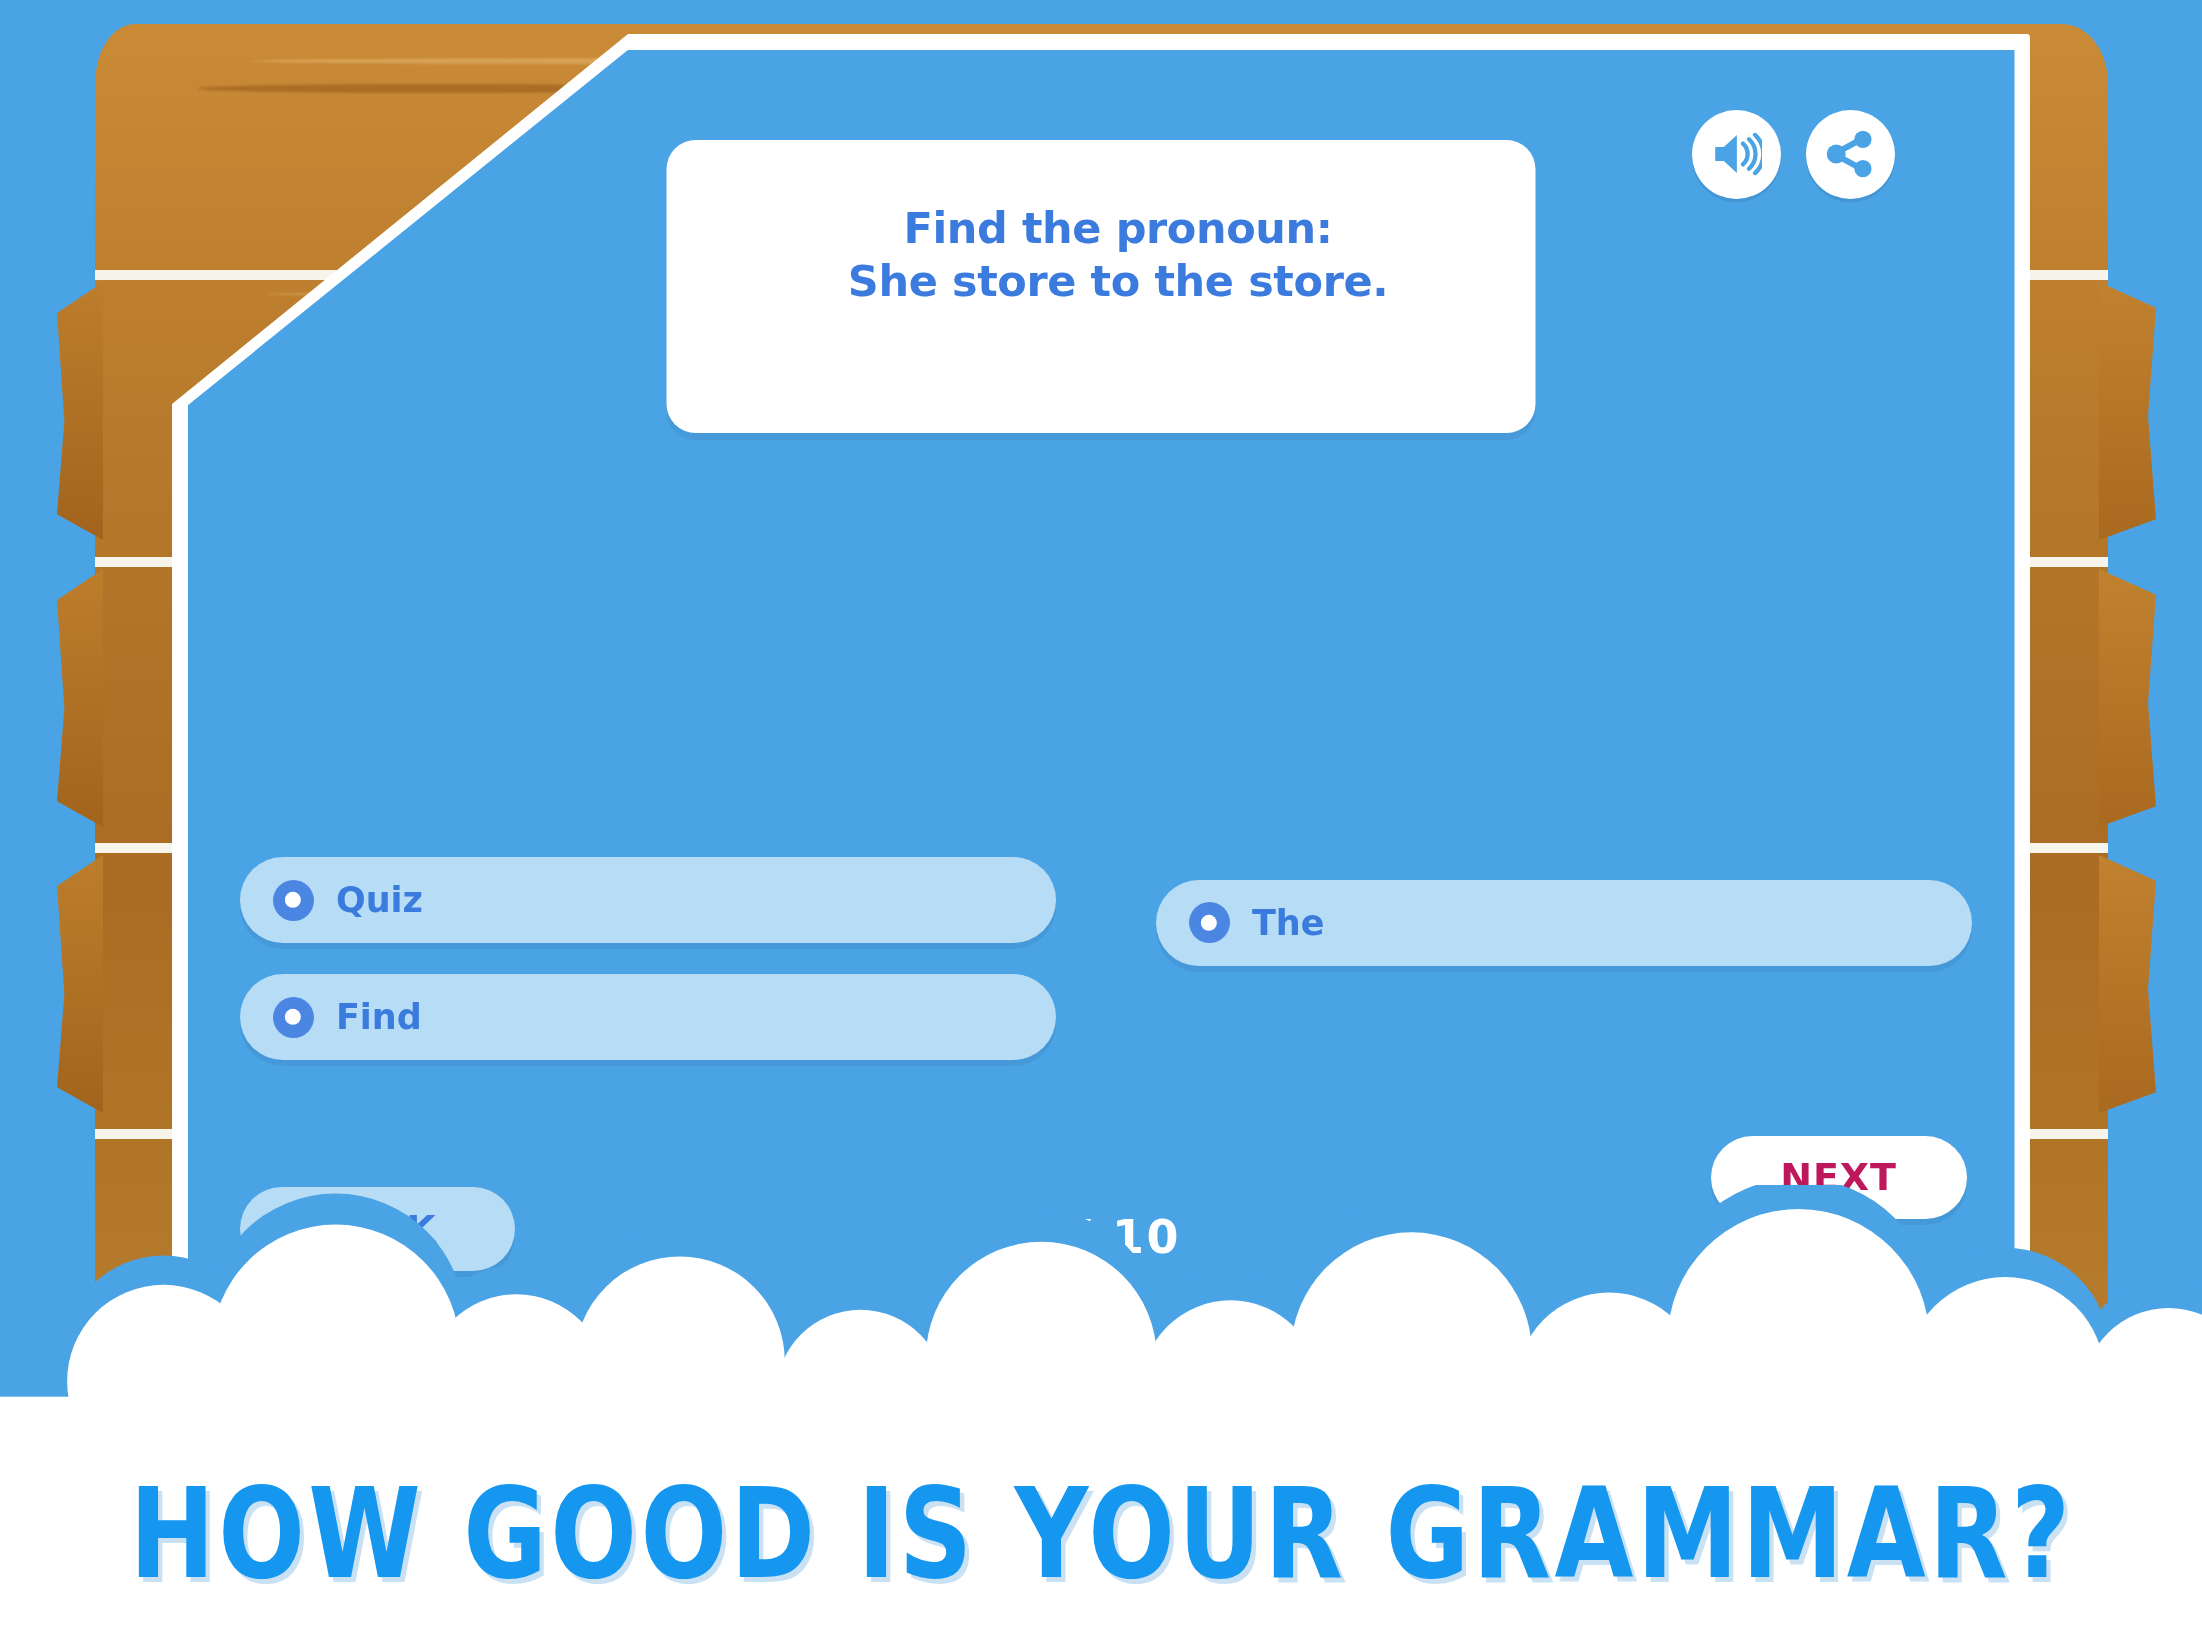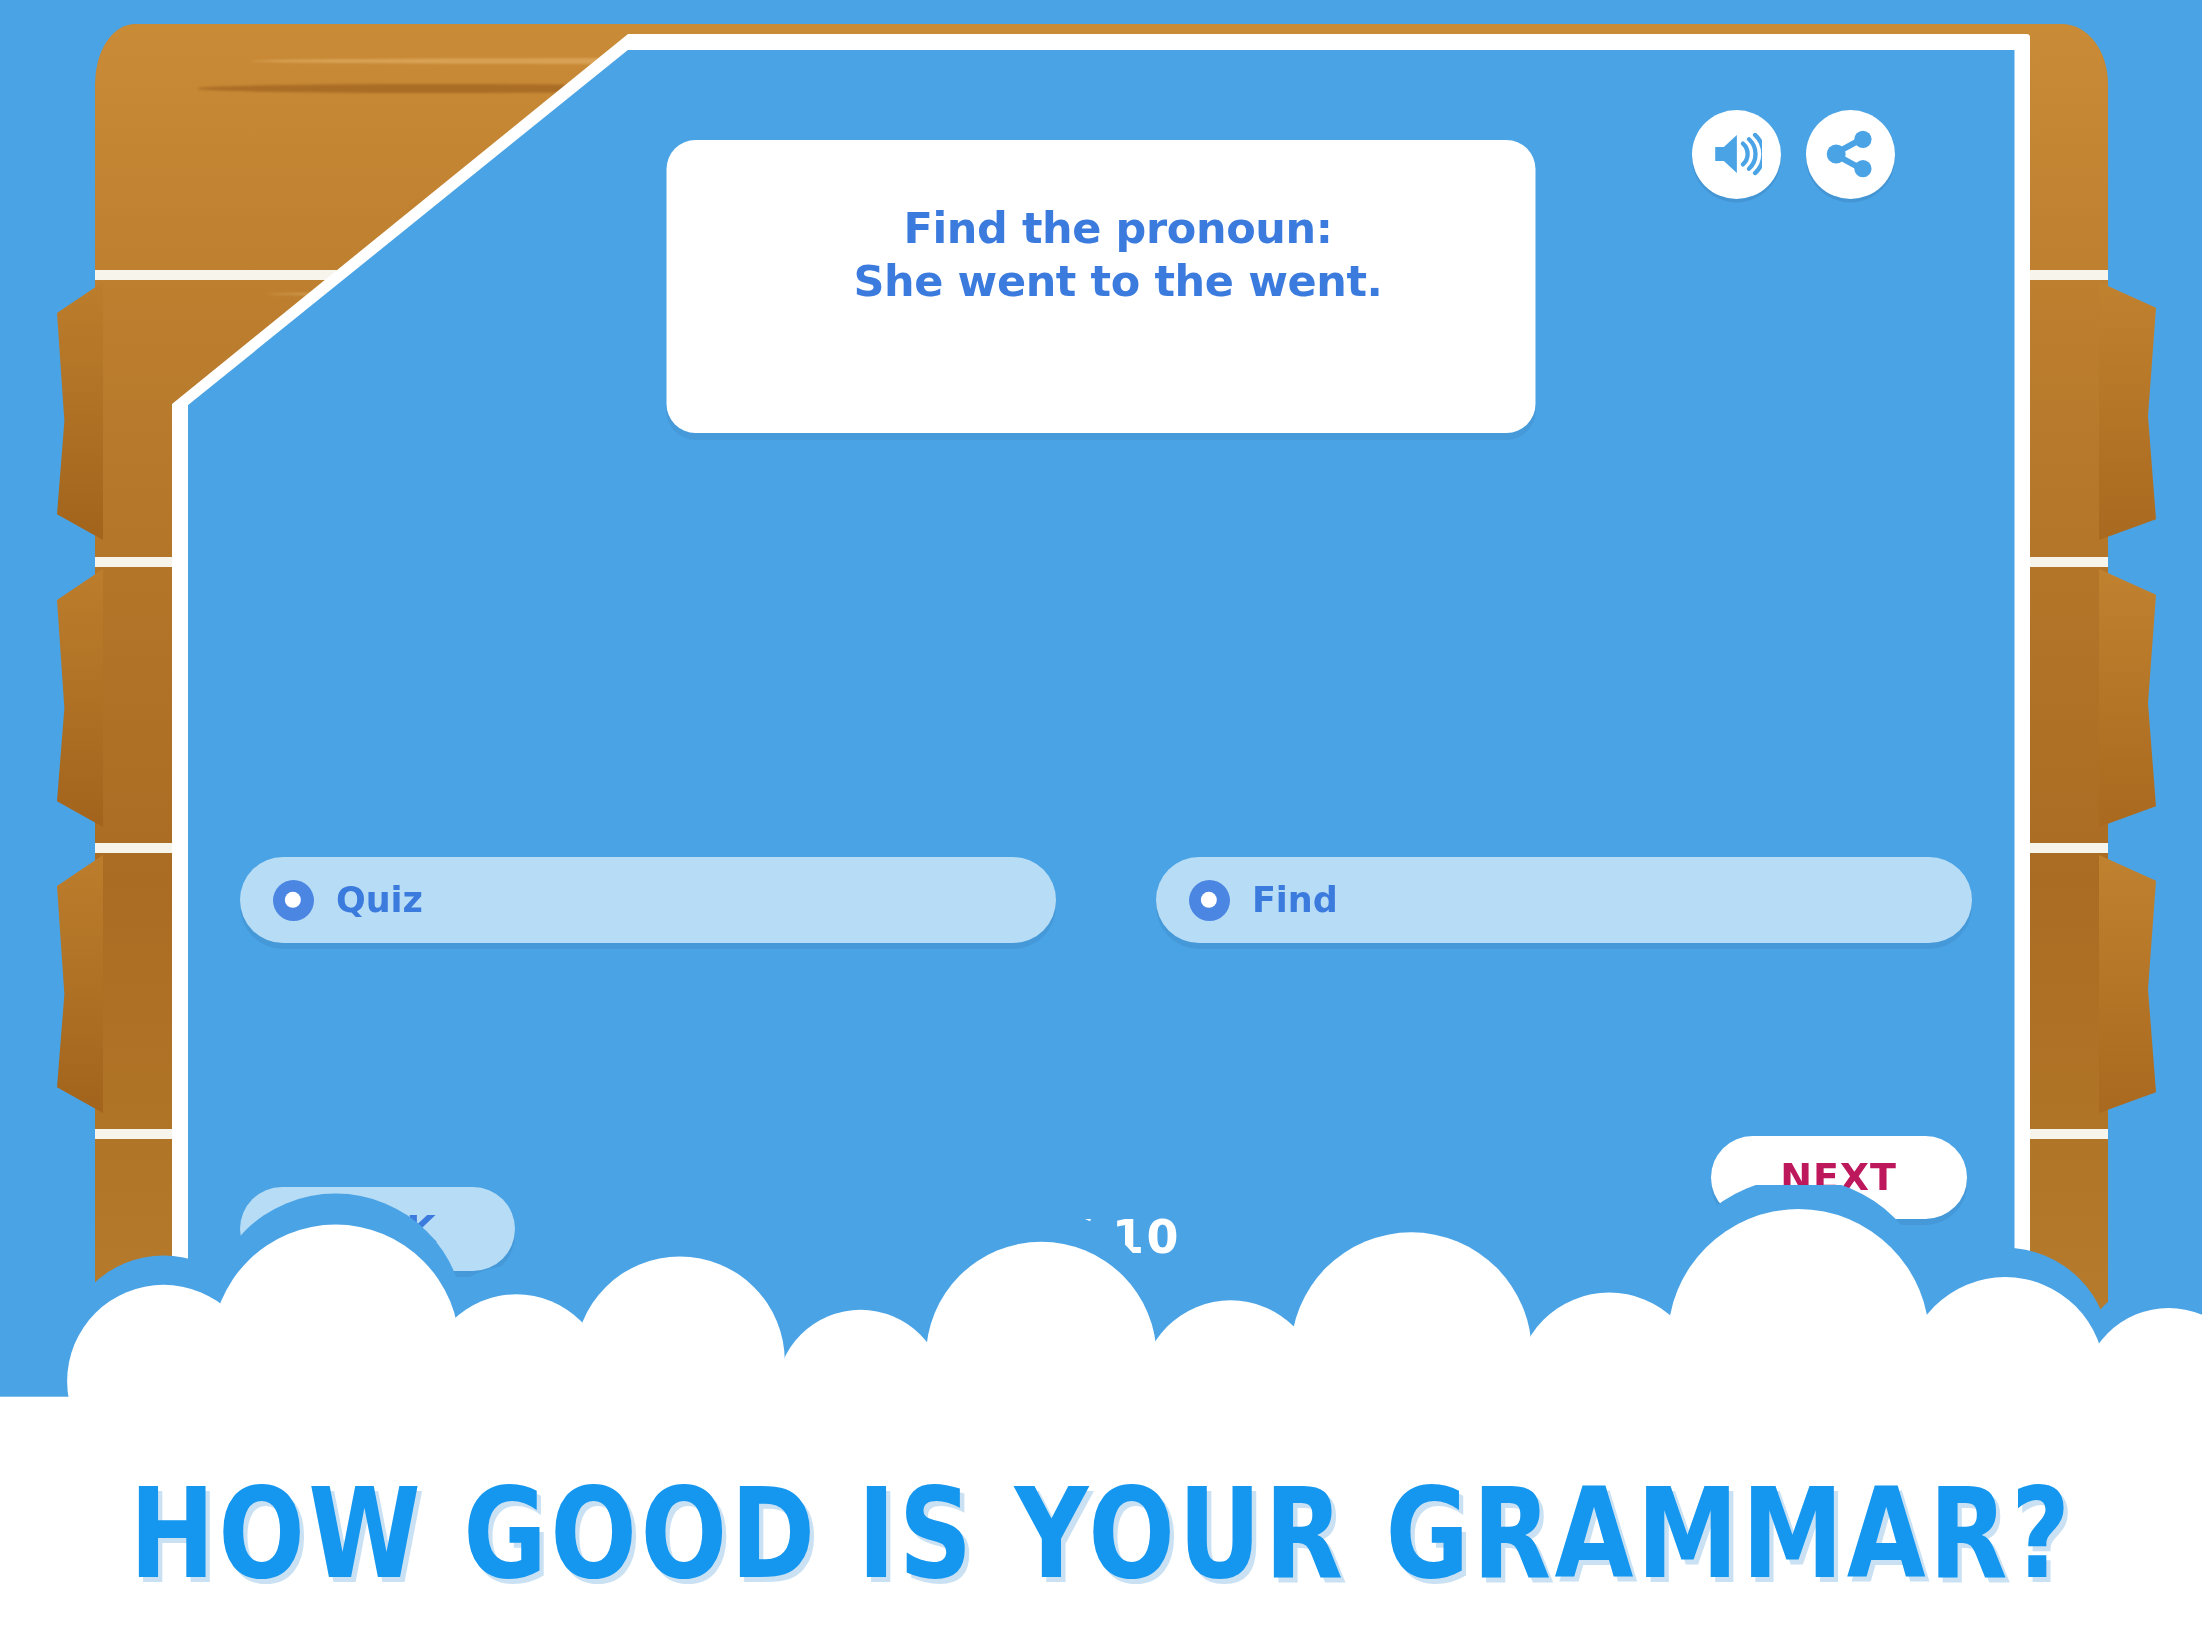--- a/index.html
+++ b/index.html
@@ -190,28 +190,32 @@
           <circle cx="44" cy="12" r="10" fill="#4AA3E5"></circle>
           <circle cx="13" cy="29" r="11" fill="#4AA3E5"></circle>
           <circle cx="44" cy="46" r="10" fill="#4AA3E5"></circle>
           <path d="M20 24 L38 14 M20 34 L38 44" stroke="#4AA3E5" stroke-width="7" stroke-linecap="round"></path>
         </svg>
       </div>
 
       <div id="qcard">
         <div id="qtext">
           <div>Find the pronoun:</div>
-          <div>She went to the went.</div>
+          <div>She store to the store.</div>
         </div>
       </div>
 
       <div id="options">
         <div class="opt oR1">
           <span class="radio"></span>
           <span class="lbl">Quiz</span>
+        </div>
+        <div class="opt">
+          <span class="radio"></span>
+          <span class="lbl">The</span>
         </div>
         <div class="opt oR1">
           <span class="radio"></span>
           <span class="lbl">Find</span>
         </div>
       </div>
 
       <div id="backBtn">
         <span>BACK</span>
       </div>

